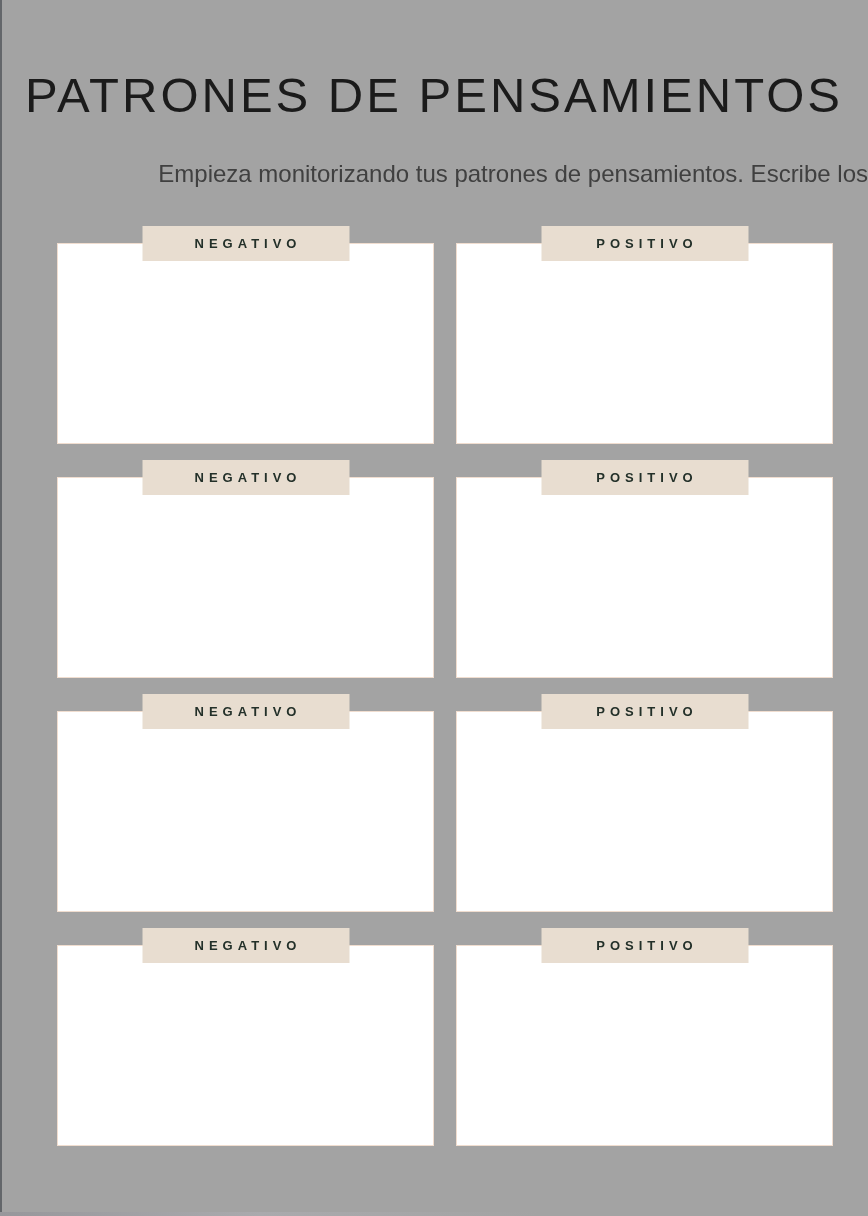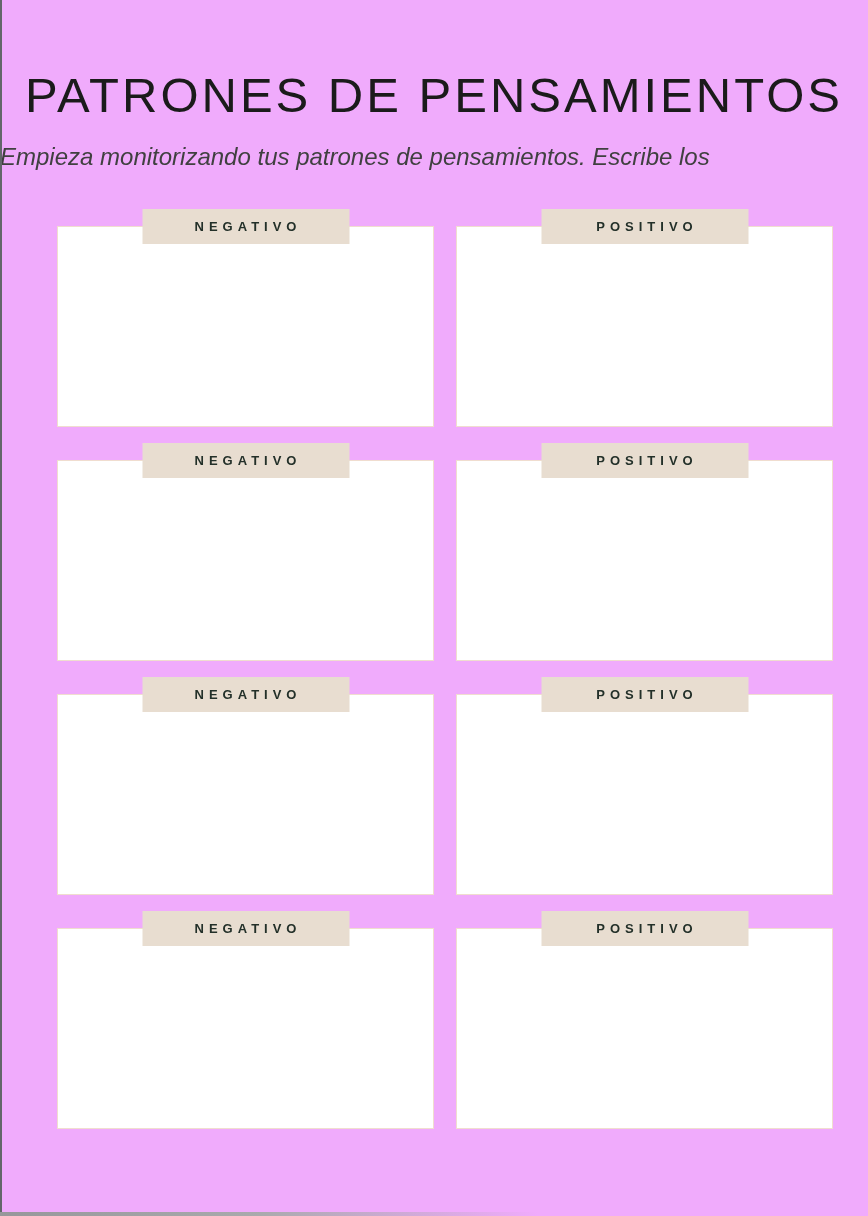--- a/index.html
+++ b/index.html
@@ -3,21 +3,21 @@
 <meta charset="utf-8">
 <style>
   * { margin: 0; padding: 0; box-sizing: border-box; }
   html, body { background: #ffffff; }
   body { font-family: "Liberation Sans", sans-serif; }
 
   .page {
     position: relative;
     width: 868px;
     height: 1216px;
-    background: #f0abfc;
+    background: #a3a3a3;
     overflow: hidden;
   }
 
   
   .page-left-edge {
     position: absolute;
     left: 0; top: 0;
     width: 2px; height: 100%;
     background: #63666a;
   }
@@ -35,26 +35,25 @@
     text-align: center;
     font-size: 49px;
     font-weight: 400;
     letter-spacing: 3px;
     line-height: 1.2;
     color: #1b1b1b;
     white-space: nowrap;
   }
 
   .page-subtitle {
-    margin-top: 17px;
-    text-align: left;
+    margin-top: 34px;
+    text-align: right;
     font-size: 24px;
     line-height: 1.29;
     color: #404040;
-    font-style: italic;
   }
 
   .worksheet-grid {
     margin-top: 36px;
     padding-left: 57px;
     padding-right: 35px;
     display: flex;
     flex-direction: column;
     gap: 16px;
   }

